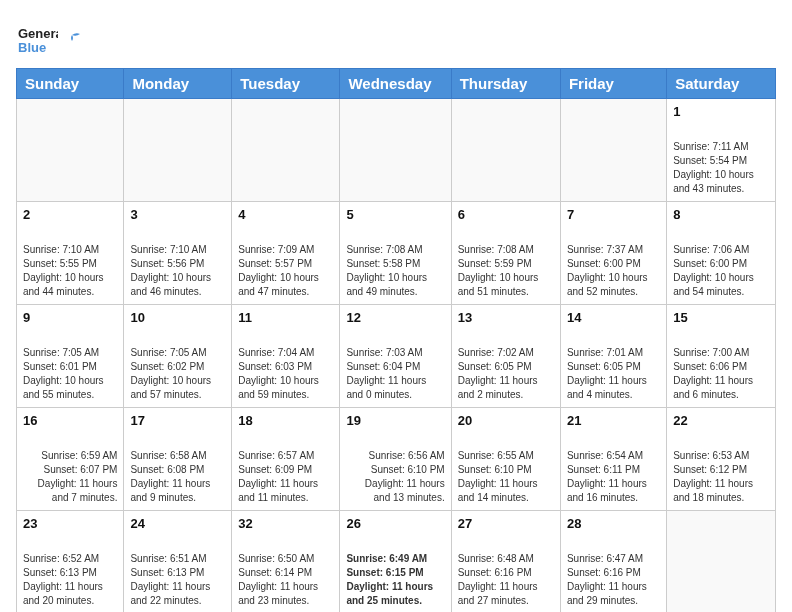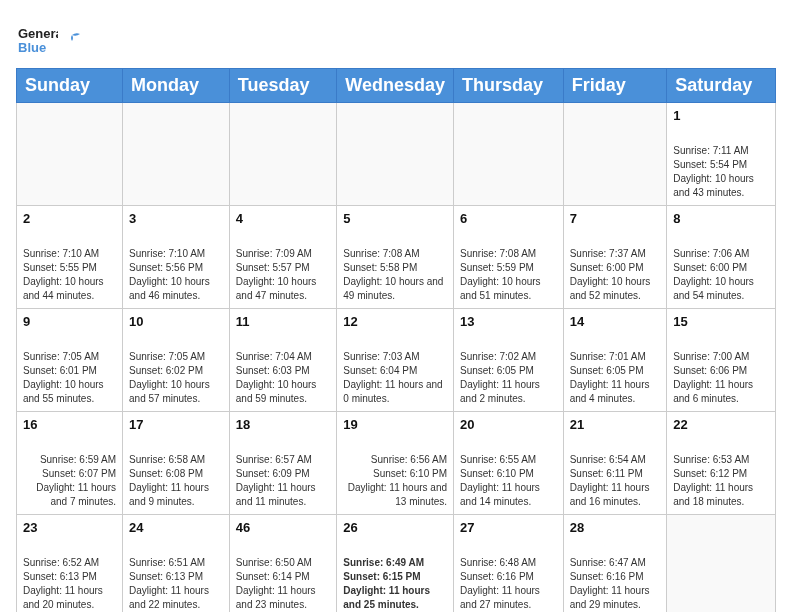--- a/index.html
+++ b/index.html
@@ -30,21 +30,21 @@
     .calendar {
       width: 100%;
       border-collapse: collapse;
       border: 1px solid #ccc;
     }
     .calendar th {
       background: #4a90d9;
       color: #fff;
       text-align: left;
       padding: 6px 8px;
-      font-size: 18px;
+      font-size: 15px;
       font-weight: bold;
       border: 1px solid #3a7bc8;
     }
     .calendar td {
       vertical-align: top;
       padding: 5px 6px;
       border: 1px solid #ccc;
       width: 113px;
       min-height: 80px;
       font-size: 10.5px;
@@ -265,21 +265,21 @@
 Sunset: 6:13 PM
 Daylight: 11 hours and 20 minutes.</div>
         </td>
         <td>
           <div class="day-num">24</div>
           <div class="day-info" style="white-space: pre-line;">Sunrise: 6:51 AM
 Sunset: 6:13 PM
 Daylight: 11 hours and 22 minutes.</div>
         </td>
         <td>
-          <div class="day-num">46</div>
+          <div class="day-num">32</div>
           <div class="day-info" style="white-space: pre-line;">Sunrise: 6:50 AM
 Sunset: 6:14 PM
 Daylight: 11 hours and 23 minutes.</div>
         </td>
         <td>
           <div class="day-num">26</div>
           <div class="day-info" style="white-space: pre-line; font-weight: bold;">Sunrise: 6:49 AM
 Sunset: 6:15 PM
 Daylight: 11 hours and 25 minutes.</div>
         </td>

